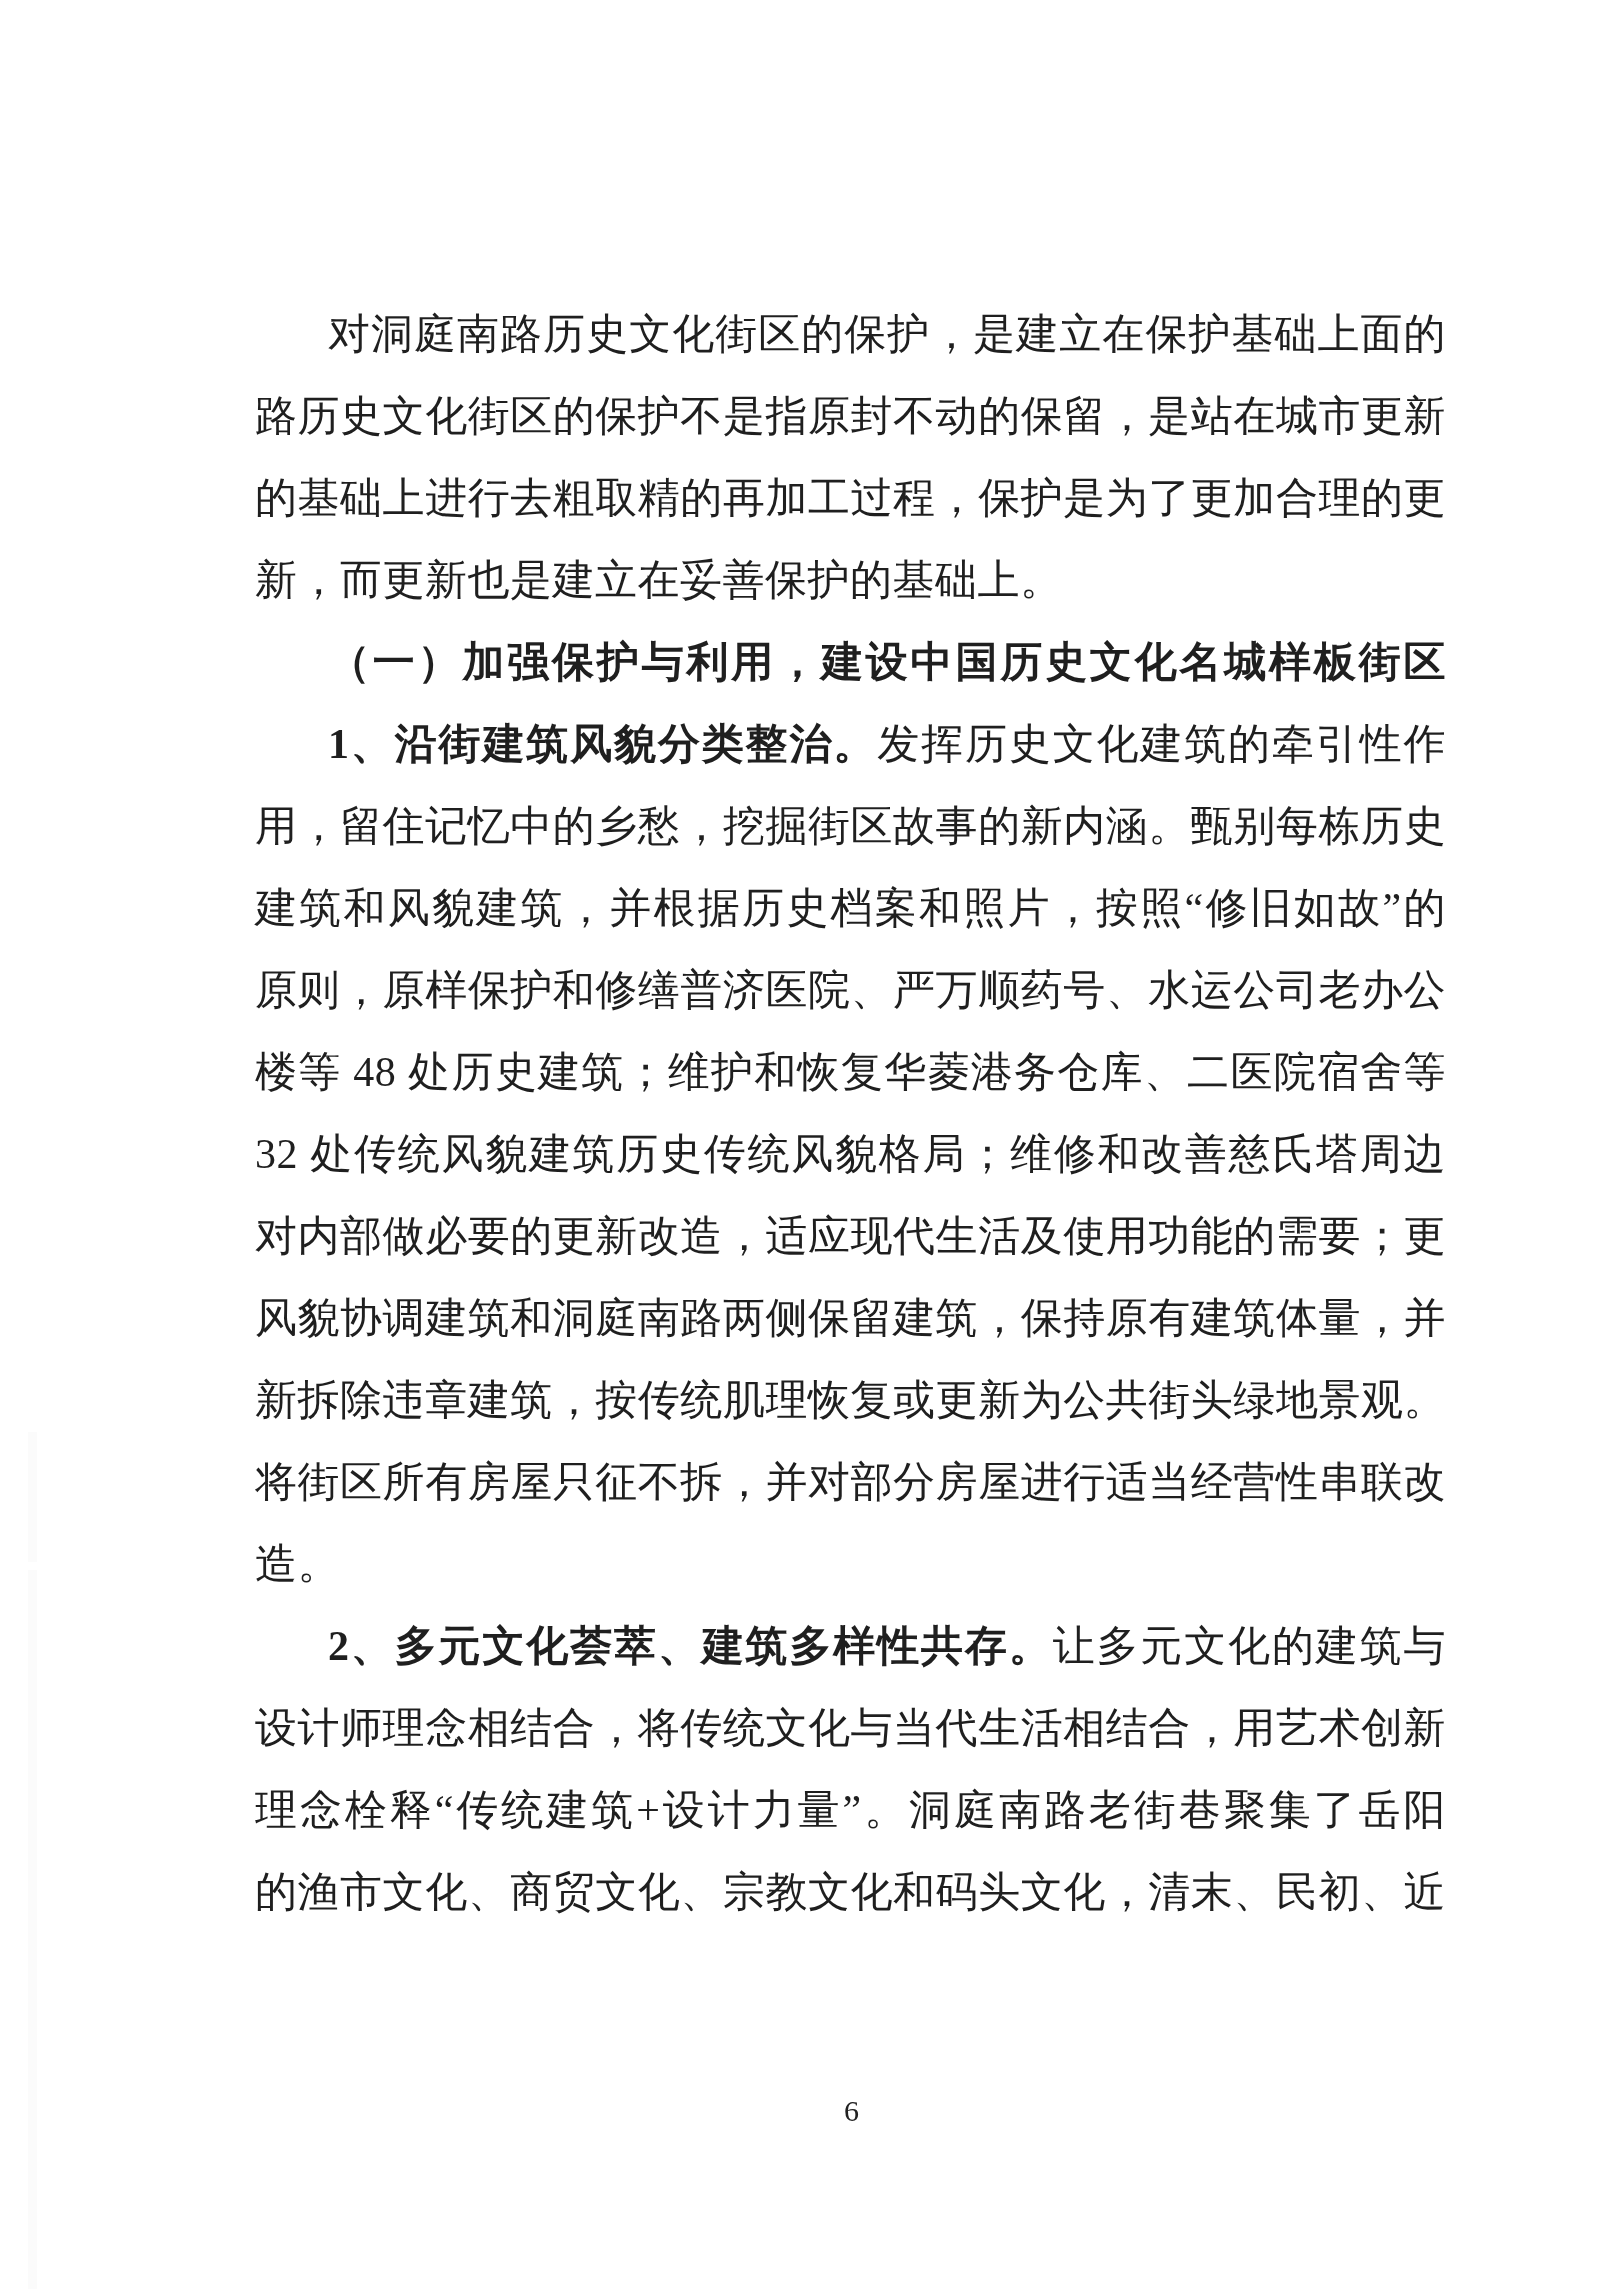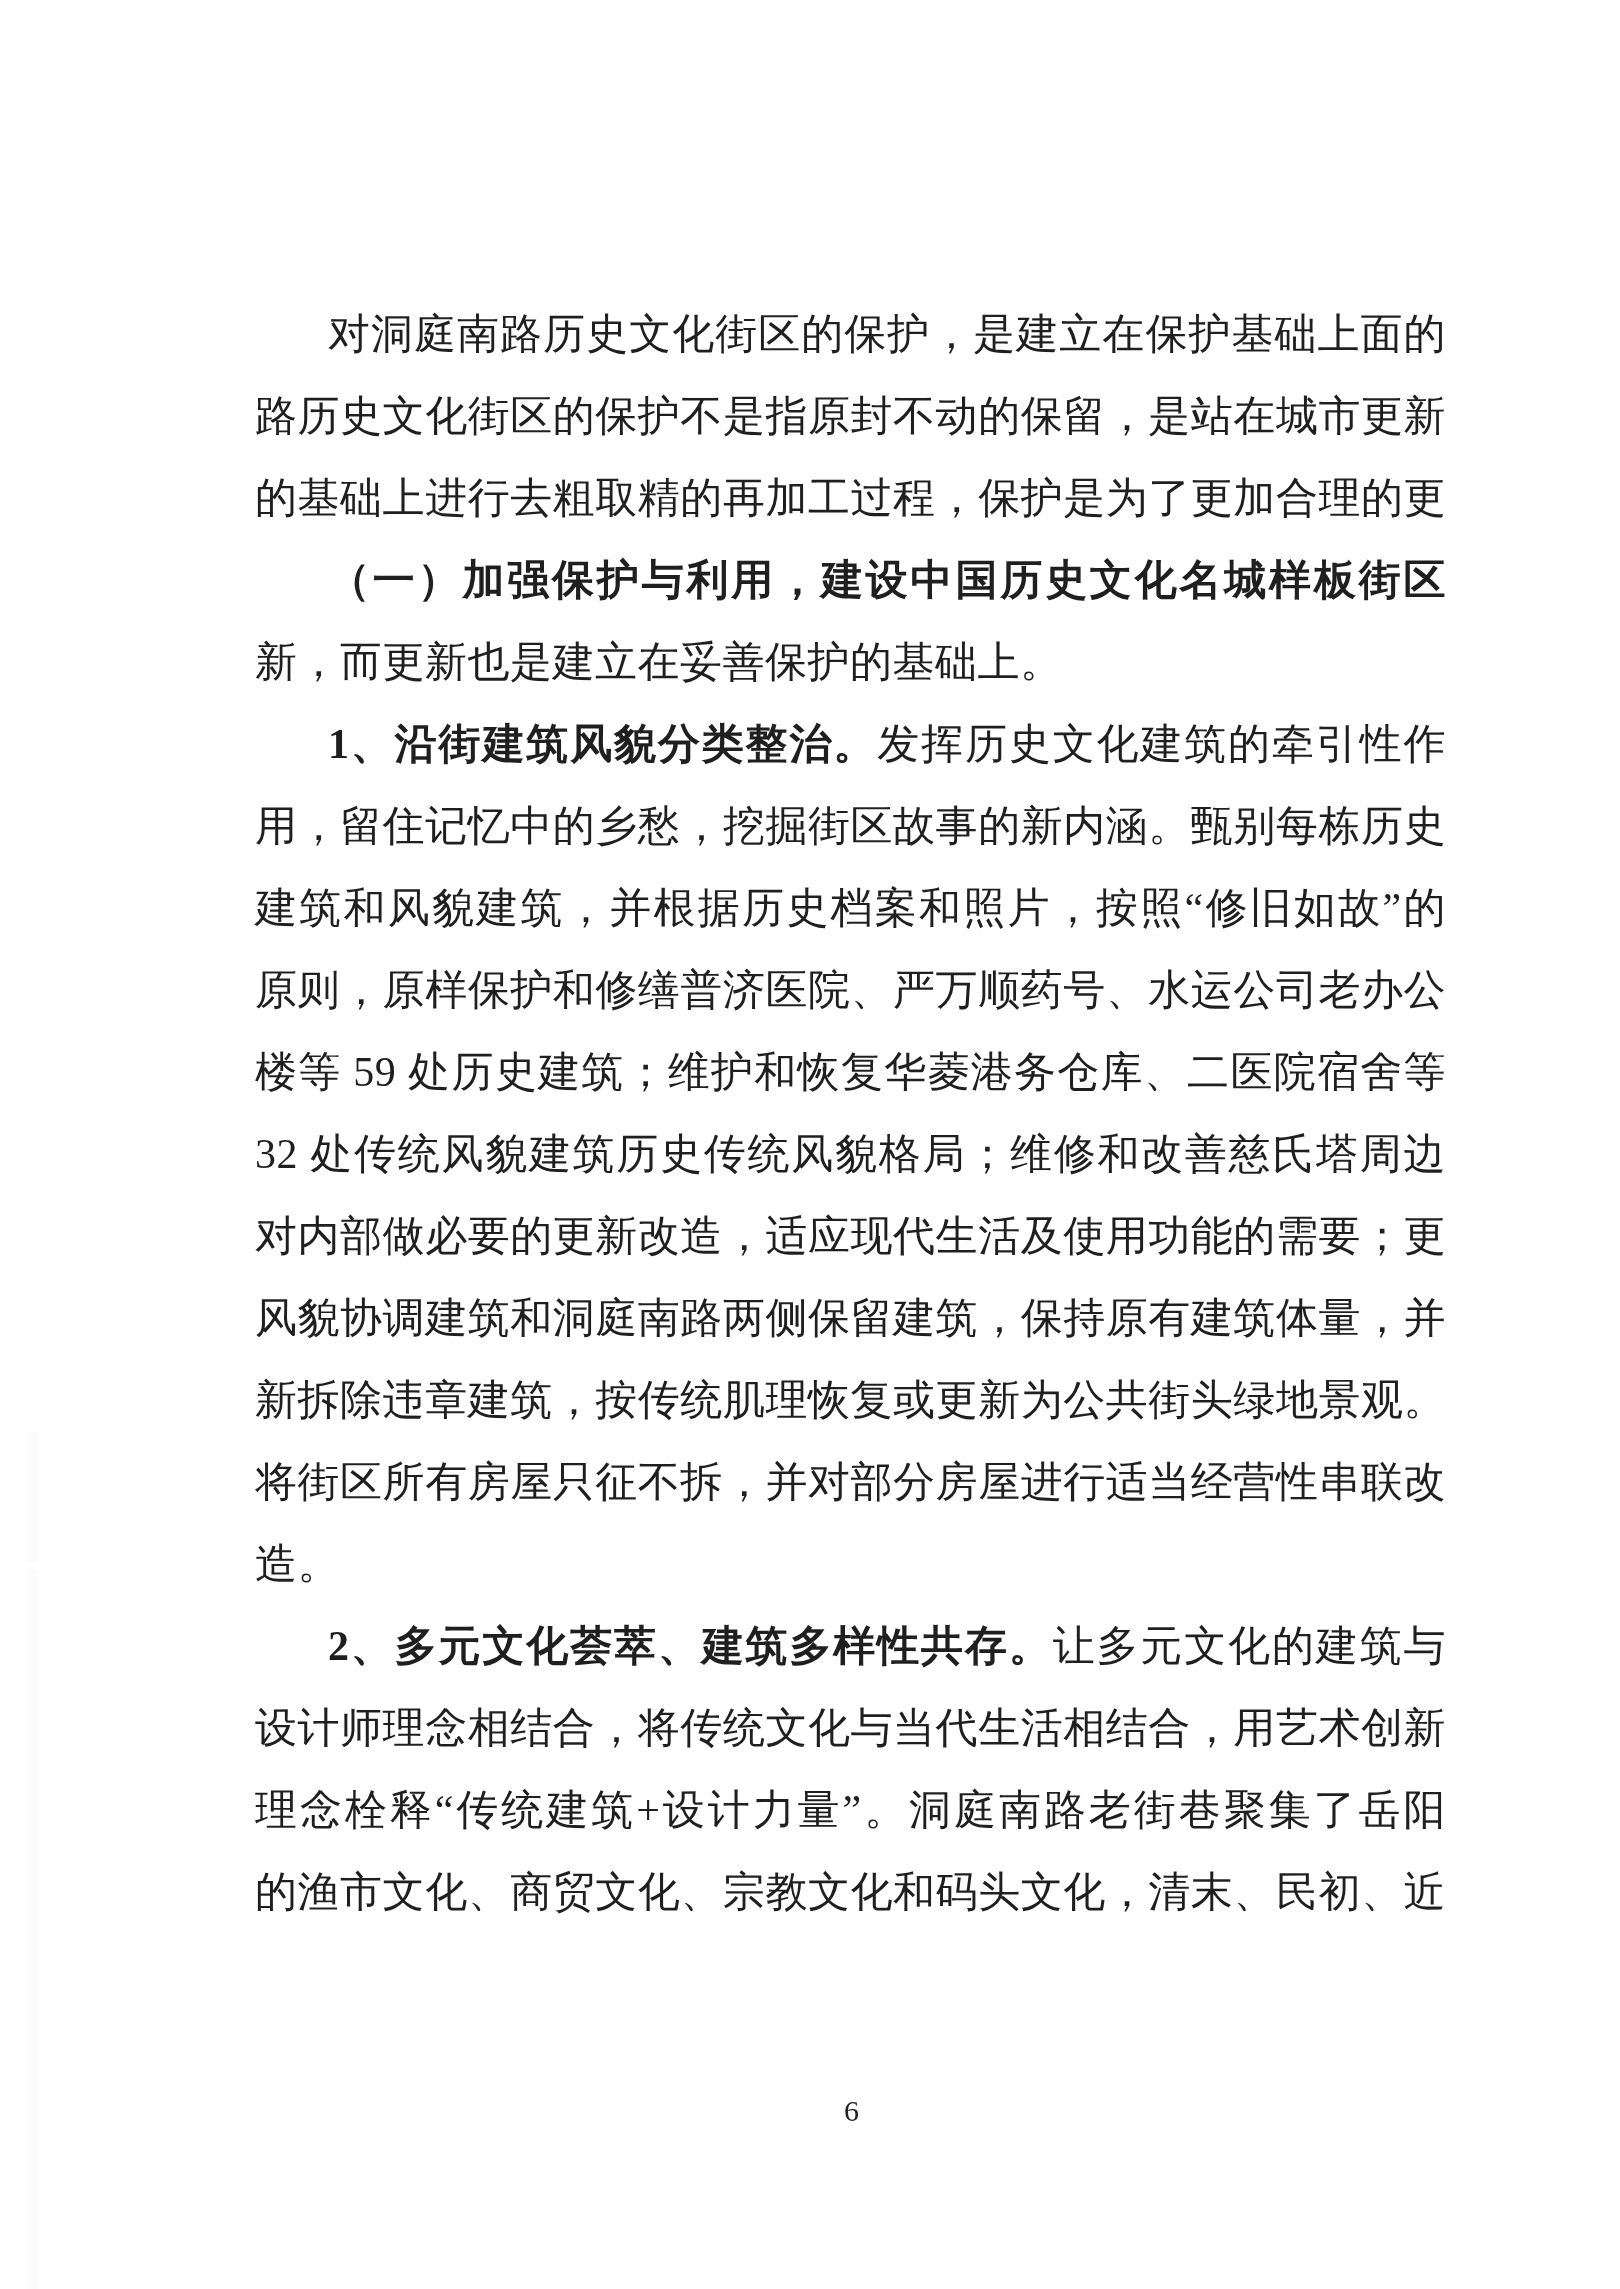--- a/index.html
+++ b/index.html
@@ -78,27 +78,27 @@
 
 <div class="page">
 
   <div class="scan-strip-1"></div>
   <div class="scan-strip-2"></div>
 
   <div class="textblock">
     <div class="line indent"><span class="b"></span><span class="t">对洞庭南路历史文化街区的保护，是建立在保护基础上面的</span></div>
     <div class="line"><span class="b"></span><span class="t">路历史文化街区的保护不是指原封不动的保留，是站在城市更新</span></div>
     <div class="line"><span class="b"></span><span class="t">的基础上进行去粗取精的再加工过程，保护是为了更加合理的更</span></div>
+    <div class="line short"><span class="b"></span><span class="t">新，而更新也是建立在妥善保护的基础上。</span></div>
     <div class="line indent"><span class="b">（一）加强保护与利用，建设中国历史文化名城样板街区</span><span class="t"></span></div>
-    <div class="line short"><span class="b"></span><span class="t">新，而更新也是建立在妥善保护的基础上。</span></div>
     <div class="line indent"><span class="b">1、沿街建筑风貌分类整治。</span><span class="t">发挥历史文化建筑的牵引性作</span></div>
     <div class="line"><span class="b"></span><span class="t">用，留住记忆中的乡愁，挖掘街区故事的新内涵。甄别每栋历史</span></div>
     <div class="line"><span class="b"></span><span class="t">建筑和风貌建筑，并根据历史档案和照片，按照“修旧如故”的</span></div>
     <div class="line"><span class="b"></span><span class="t">原则，原样保护和修缮普济医院、严万顺药号、水运公司老办公</span></div>
-    <div class="line"><span class="b"></span><span class="t">楼等 59 处历史建筑；维护和恢复华菱港务仓库、二医院宿舍等</span></div>
+    <div class="line"><span class="b"></span><span class="t">楼等 48 处历史建筑；维护和恢复华菱港务仓库、二医院宿舍等</span></div>
     <div class="line"><span class="b"></span><span class="t">32 处传统风貌建筑历史传统风貌格局；维修和改善慈氏塔周边</span></div>
     <div class="line"><span class="b"></span><span class="t">对内部做必要的更新改造，适应现代生活及使用功能的需要；更</span></div>
     <div class="line"><span class="b"></span><span class="t">风貌协调建筑和洞庭南路两侧保留建筑，保持原有建筑体量，并</span></div>
     <div class="line"><span class="b"></span><span class="t">新拆除违章建筑，按传统肌理恢复或更新为公共街头绿地景观。</span></div>
     <div class="line"><span class="b"></span><span class="t">将街区所有房屋只征不拆，并对部分房屋进行适当经营性串联改</span></div>
     <div class="line short"><span class="b"></span><span class="t">造。</span></div>
     <div class="line indent"><span class="b">2、多元文化荟萃、建筑多样性共存。</span><span class="t">让多元文化的建筑与</span></div>
     <div class="line"><span class="b"></span><span class="t">设计师理念相结合，将传统文化与当代生活相结合，用艺术创新</span></div>
     <div class="line"><span class="b"></span><span class="t">理念栓释“传统建筑+设计力量”。洞庭南路老街巷聚集了岳阳</span></div>
     <div class="line"><span class="b"></span><span class="t">的渔市文化、商贸文化、宗教文化和码头文化，清末、民初、近</span></div>

